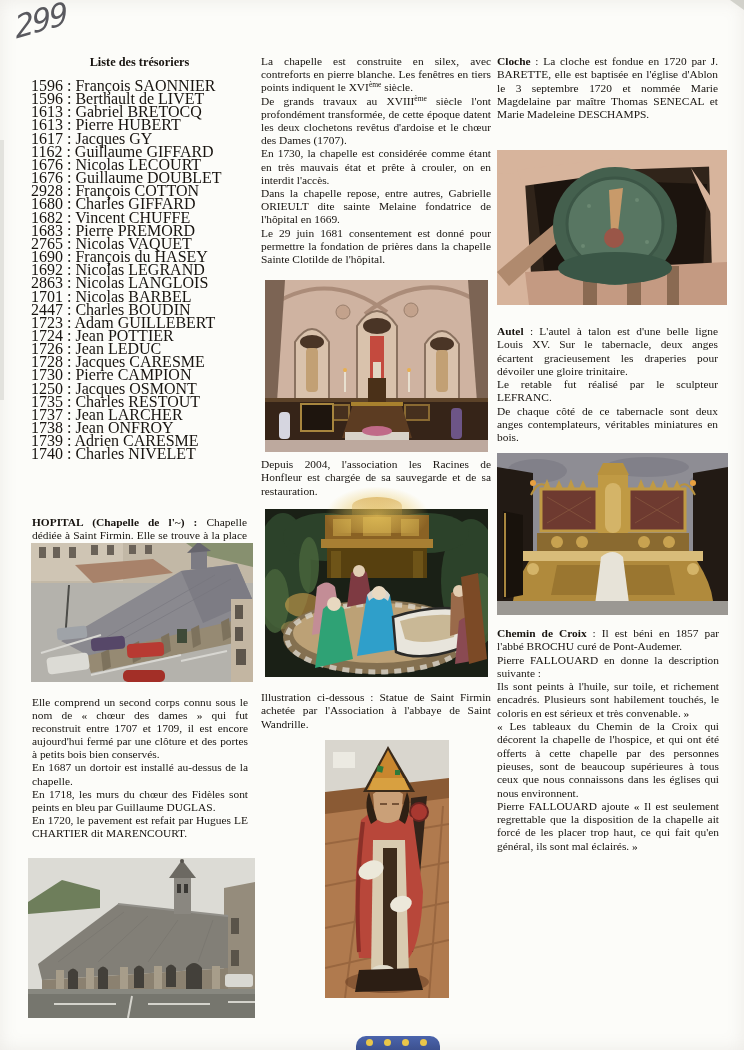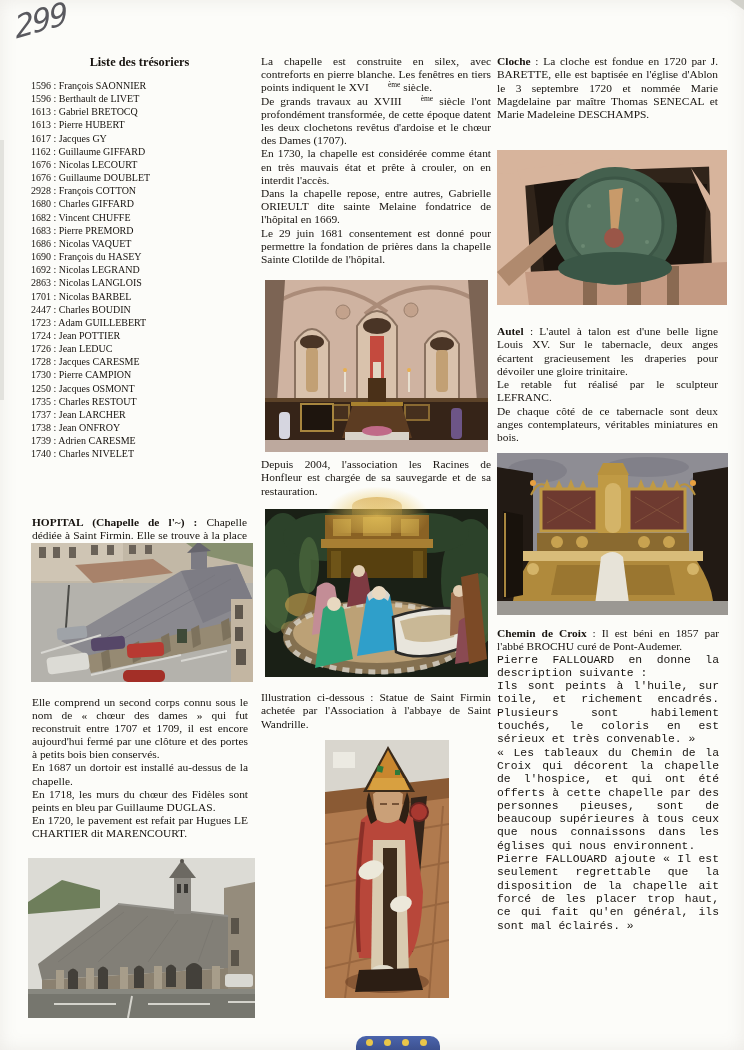--- a/index.html
+++ b/index.html
@@ -1,31 +1,31 @@
 <!DOCTYPE html>
 <html><head>
 <meta charset="utf-8">
 <style>
   html,body{margin:0;padding:0;background:#8f8f8f;}
   #page{position:relative;width:744px;height:1050px;margin:0 auto;background:#fcfcf9;
         font-family:"Liberation Serif","DejaVu Serif",serif;color:#17130f;overflow:hidden;
         box-shadow:inset 0 0 18px rgba(120,110,95,.12);}
   .para{position:absolute;text-align:justify;font-size:11.4px;line-height:13.3px;}
   .para p{margin:0;}
-  .mt8{margin-top:8px;font-family:Liberation Mono, monospace;}
+  .mt8{margin-top:8px;}
   b{font-weight:bold;}
-  .sup{font-size:7.5px;vertical-align:4px;line-height:0;margin-left:19px;}
+  .sup{font-size:7.5px;vertical-align:4px;line-height:0;}
   
   #pagenum{position:absolute;left:14px;top:2px;font-family:"DejaVu Sans",sans-serif;
            font-style:italic;font-size:31px;color:#43434a;transform:rotate(-16deg) skewX(-10deg);
            letter-spacing:-2px;opacity:.88;}
   
   #list-title{position:absolute;left:31px;top:55px;width:217px;text-align:center;
               font-weight:bold;font-size:12.3px;}
-  #treasurers{position:absolute;left:31px;top:79px;width:221px;font-size:10px;line-height:13.15px;}
+  #treasurers{position:absolute;left:31px;top:79px;width:221px;font-size:16px;line-height:13.15px;}
   .tr-line{white-space:nowrap;}
   #hopital{left:32px;top:476px;width:215px;margin-top:40px;}
   #left-paras{left:32px;top:696px;width:216px;line-height:13.1px;}
   
   #mid-para1{left:261px;top:55px;width:230px;line-height:13.2px;}
   #mid-depuis{left:261px;top:458px;width:230px;}
   #mid-illustr{left:261px;top:691px;width:230px;}
   
   #right-cloche{left:497px;top:55px;width:221px;}
   #right-autel{left:497px;top:325px;width:221px;}
@@ -68,21 +68,21 @@
     <div class="tr-line">1613 : Gabriel BRETOCQ</div>
     <div class="tr-line">1613 : Pierre HUBERT</div>
     <div class="tr-line">1617 : Jacques GY</div>
     <div class="tr-line">1162 : Guillaume GIFFARD</div>
     <div class="tr-line">1676 : Nicolas LECOURT</div>
     <div class="tr-line">1676 : Guillaume DOUBLET</div>
     <div class="tr-line">2928 : François COTTON</div>
     <div class="tr-line">1680 : Charles GIFFARD</div>
     <div class="tr-line">1682 : Vincent CHUFFE</div>
     <div class="tr-line">1683 : Pierre PREMORD</div>
-    <div class="tr-line">1686 : Nicolas VAQUET</div>
+    <div class="tr-line">2765 : Nicolas VAQUET</div>
     <div class="tr-line">1690 : François du HASEY</div>
     <div class="tr-line">1692 : Nicolas LEGRAND</div>
     <div class="tr-line">2863 : Nicolas LANGLOIS</div>
     <div class="tr-line">1701 : Nicolas BARBEL</div>
     <div class="tr-line">2447 : Charles BOUDIN</div>
     <div class="tr-line">1723 : Adam GUILLEBERT</div>
     <div class="tr-line">1724 : Jean POTTIER</div>
     <div class="tr-line">1726 : Jean LEDUC</div>
     <div class="tr-line">1728 : Jacques CARESME</div>
     <div class="tr-line">1730 : Pierre CAMPION</div>

